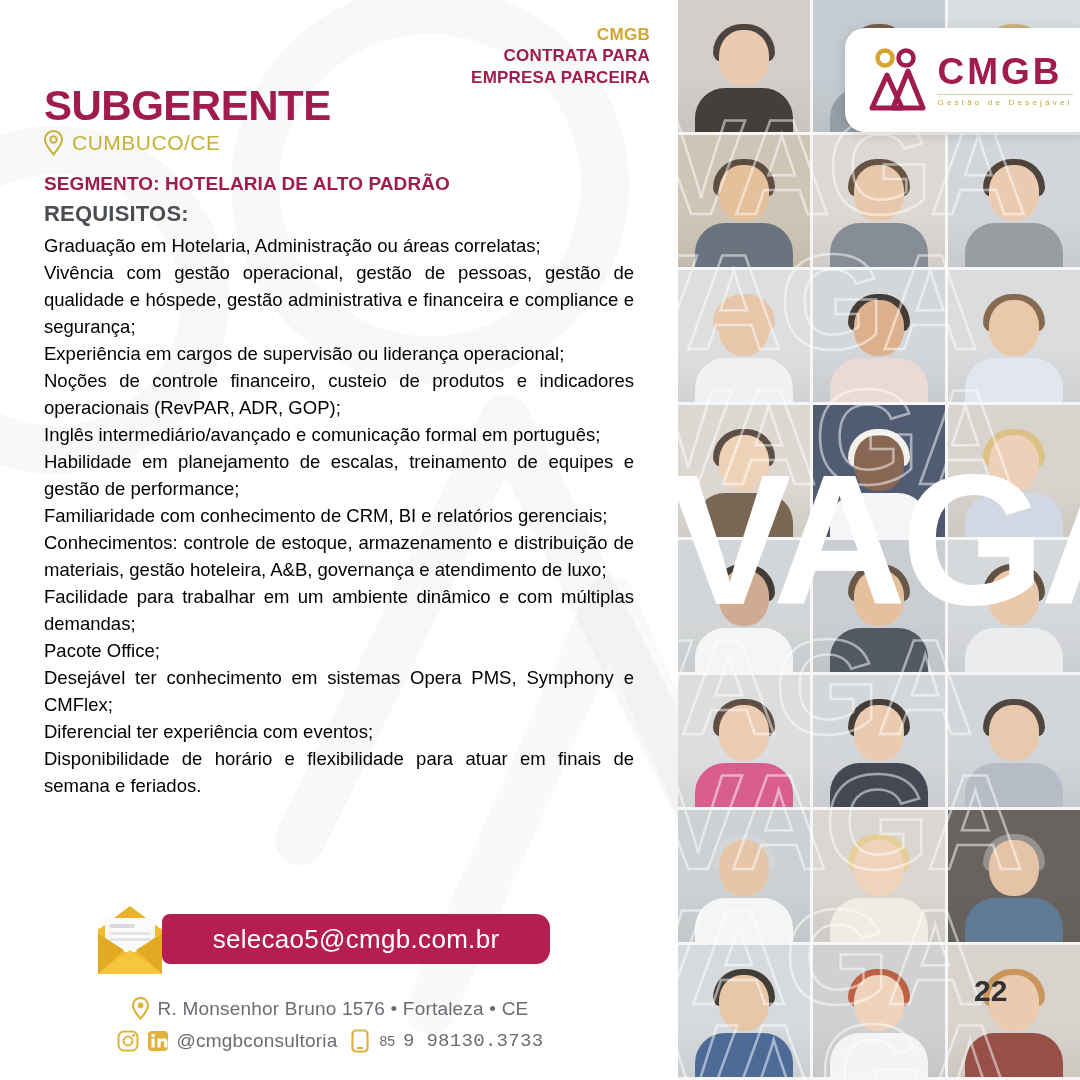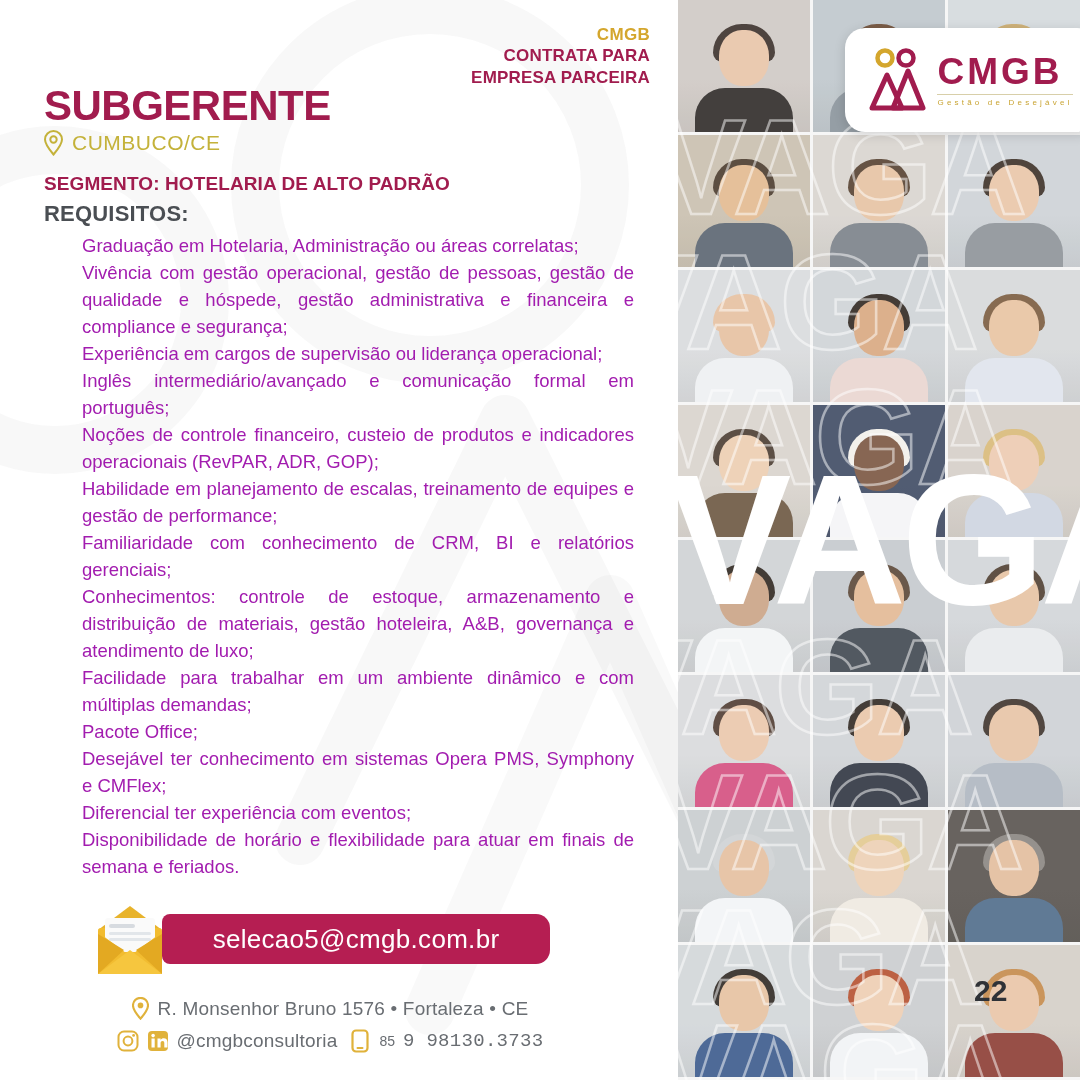--- a/index.html
+++ b/index.html
@@ -18,21 +18,21 @@
 
   .job-title { position:absolute; top:82px; left:44px; font-size:42px; font-weight:800; color:#A11C4E; letter-spacing:-.5px; z-index:2; }
 
   .loc-row { position:absolute; top:130px; left:44px; display:flex; align-items:center; gap:9px; z-index:2; }
   .loc-text { font-size:21px; color:#C4B23A; letter-spacing:.5px; font-weight:500; }
 
   .segment-line { position:absolute; top:173px; left:44px; font-size:19px; font-weight:800; color:#A11C4E; letter-spacing:.1px; z-index:2; }
 
   .req-block { position:absolute; top:201px; left:44px; width:590px; z-index:2; }
   .req-heading { font-size:22px; font-weight:800; color:#4A4E53; margin-bottom:5px; letter-spacing:.2px; }
-  .req { font-size:18.5px; line-height:27px; color:#a21caf; text-align:justify;margin-left:38px; }
+  .req { font-size:18.5px; line-height:27px; color:#000000; text-align:justify; }
 
   
   .email-area { position:absolute; top:900px; left:90px; width:480px; height:80px; z-index:3; }
   .email-pill { position:absolute; left:72px; top:14px; width:388px; height:50px; background:#B51E52; border-radius:8px 14px 14px 8px; display:flex; align-items:center; justify-content:center; cursor:pointer; }
   .email-text { color:#ffffff; font-size:26px; letter-spacing:.3px; }
   .envelope { position:absolute; left:0; top:0; z-index:2; }
 
   .address-row { position:absolute; top:997px; left:0; width:660px; display:flex; justify-content:center; align-items:center; gap:9px; z-index:2; }
   .address-text { font-size:19px; color:#696D72; letter-spacing:.2px; }
 
@@ -94,22 +94,22 @@
     </div>
 
     <div class="segment-line">SEGMENTO: HOTELARIA DE ALTO PADRÃO</div>
 
     <div class="req-block">
       <div class="req-heading">REQUISITOS:</div>
       <div>
           <p class="req">Graduação em Hotelaria, Administração ou áreas correlatas;</p>
           <p class="req">Vivência com gestão operacional, gestão de pessoas, gestão de qualidade e hóspede, gestão administrativa e financeira e compliance e segurança;</p>
           <p class="req">Experiência em cargos de supervisão ou liderança operacional;</p>
+          <p class="req">Noções de controle financeiro, custeio de produtos e indicadores operacionais (RevPAR, ADR, GOP);</p>
           <p class="req">Inglês intermediário/avançado e comunicação formal em português;</p>
-          <p class="req">Noções de controle financeiro, custeio de produtos e indicadores operacionais (RevPAR, ADR, GOP);</p>
           <p class="req">Habilidade em planejamento de escalas, treinamento de equipes e gestão de performance;</p>
           <p class="req">Familiaridade com conhecimento de CRM, BI e relatórios gerenciais;</p>
           <p class="req">Conhecimentos: controle de estoque, armazenamento e distribuição de materiais, gestão hoteleira, A&amp;B, governança e atendimento de luxo;</p>
           <p class="req">Facilidade para trabalhar em um ambiente dinâmico e com múltiplas demandas;</p>
           <p class="req">Pacote Office;</p>
           <p class="req">Desejável ter conhecimento em sistemas Opera PMS, Symphony e CMFlex;</p>
           <p class="req">Diferencial ter experiência com eventos;</p>
           <p class="req">Disponibilidade de horário e flexibilidade para atuar em finais de semana e feriados.</p>
         </div>
     </div>

